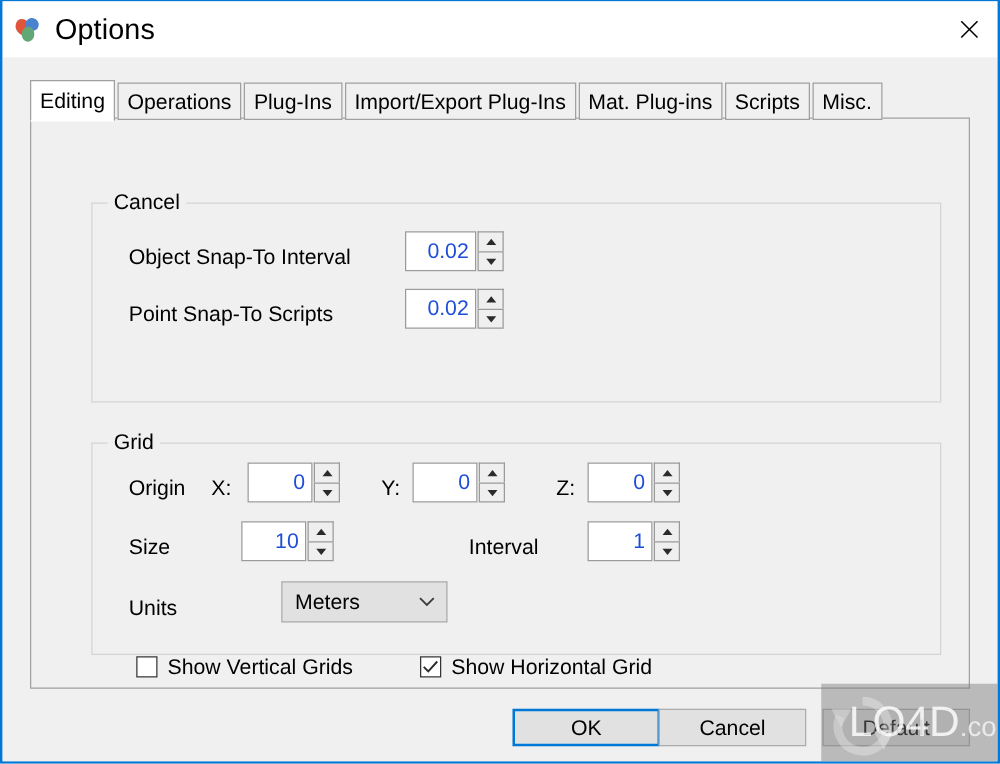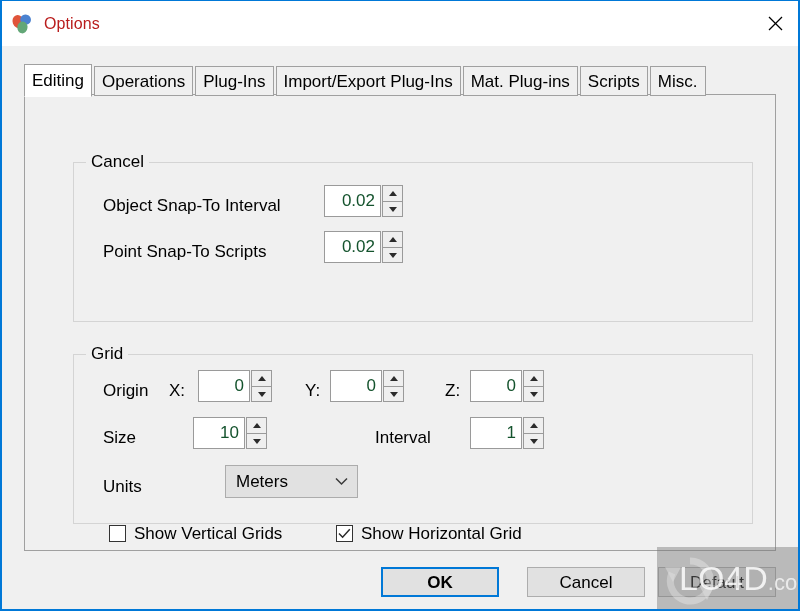--- a/index.html
+++ b/index.html
@@ -37,22 +37,22 @@
   }
   #app-icon {
     width: 24px;
     height: 24px;
     margin-left: 8px;
     margin-right: 10px;
     position: relative;
     flex: 0 0 auto;
   }
   #title-text {
-    font-size: 16px;
-    color: #b91c1c;
+    font-size: 23px;
+    color: #000000;
     letter-spacing: 0.1px;
     line-height: 1;
     white-space: nowrap;
   }
   #close-button {
     position: absolute;
     right: 0; top: 0;
     width: 46px;
     height: 44px;
     display: flex;
@@ -155,21 +155,21 @@
     display: flex;
     align-items: stretch;
     height: 32px;
   }
   .spinbox .txt {
     box-sizing: border-box;
     border: 1px solid #9a9a9a;
     background: #ffffff;
     font-family: "Liberation Sans", sans-serif;
     font-size: 17px;
-    color: #14532d;
+    color: #1d4ed8;
     text-align: right;
     padding: 0 5px 0 3px;
     margin: 0;
     outline: none;
     height: 32px;
   }
   .spinner {
     width: 21px;
     display: flex;
     flex-direction: column;
@@ -465,21 +465,21 @@
           <span class="checkbox-box">
             <svg width="13" height="11" viewBox="0 0 13 11" aria-hidden="true">
               <polyline points="1,5.5 4.6,9.2 11.8,1.2" fill="none" stroke="#2b2b2b" stroke-width="1.5"></polyline>
             </svg>
           </span>
           <span class="checkbox-label">Show Horizontal Grid</span>
         </div>
       </div>
     </div>
 
-    <div class="dlg-button default-focus" style="left:379px; top:521px;font-weight:bold;">
+    <div class="dlg-button default-focus" style="left:408px; top:521px;">
       <span>OK</span>
     </div>
     <div class="dlg-button" style="left:525px; top:521px;">
       <span>Cancel</span>
     </div>
     <div class="dlg-button" style="left:656px; top:521px;">
       <span>Default</span>
     </div>
 
   </div>

